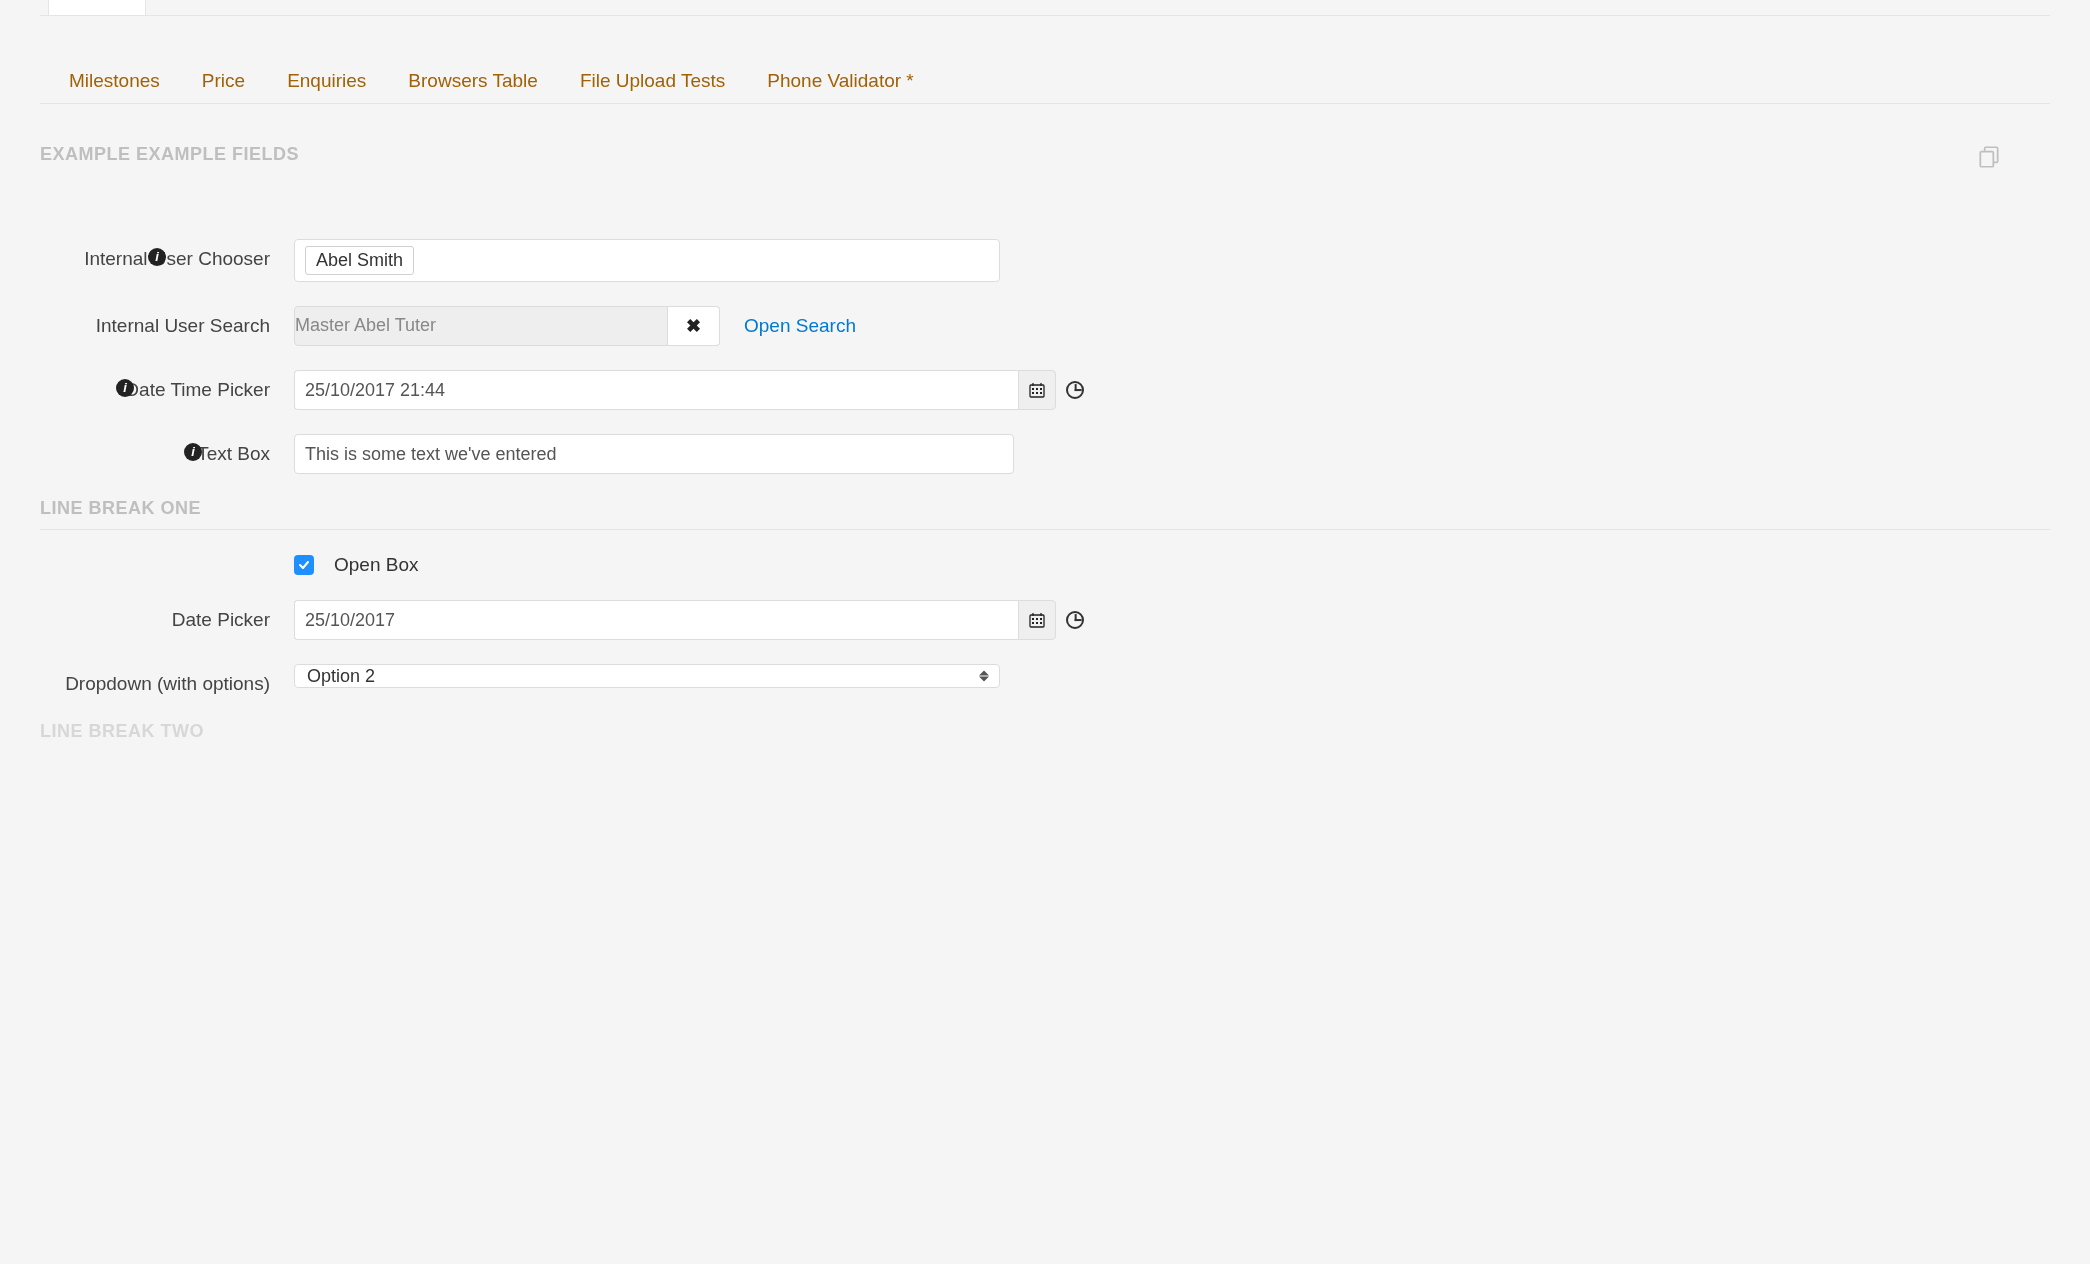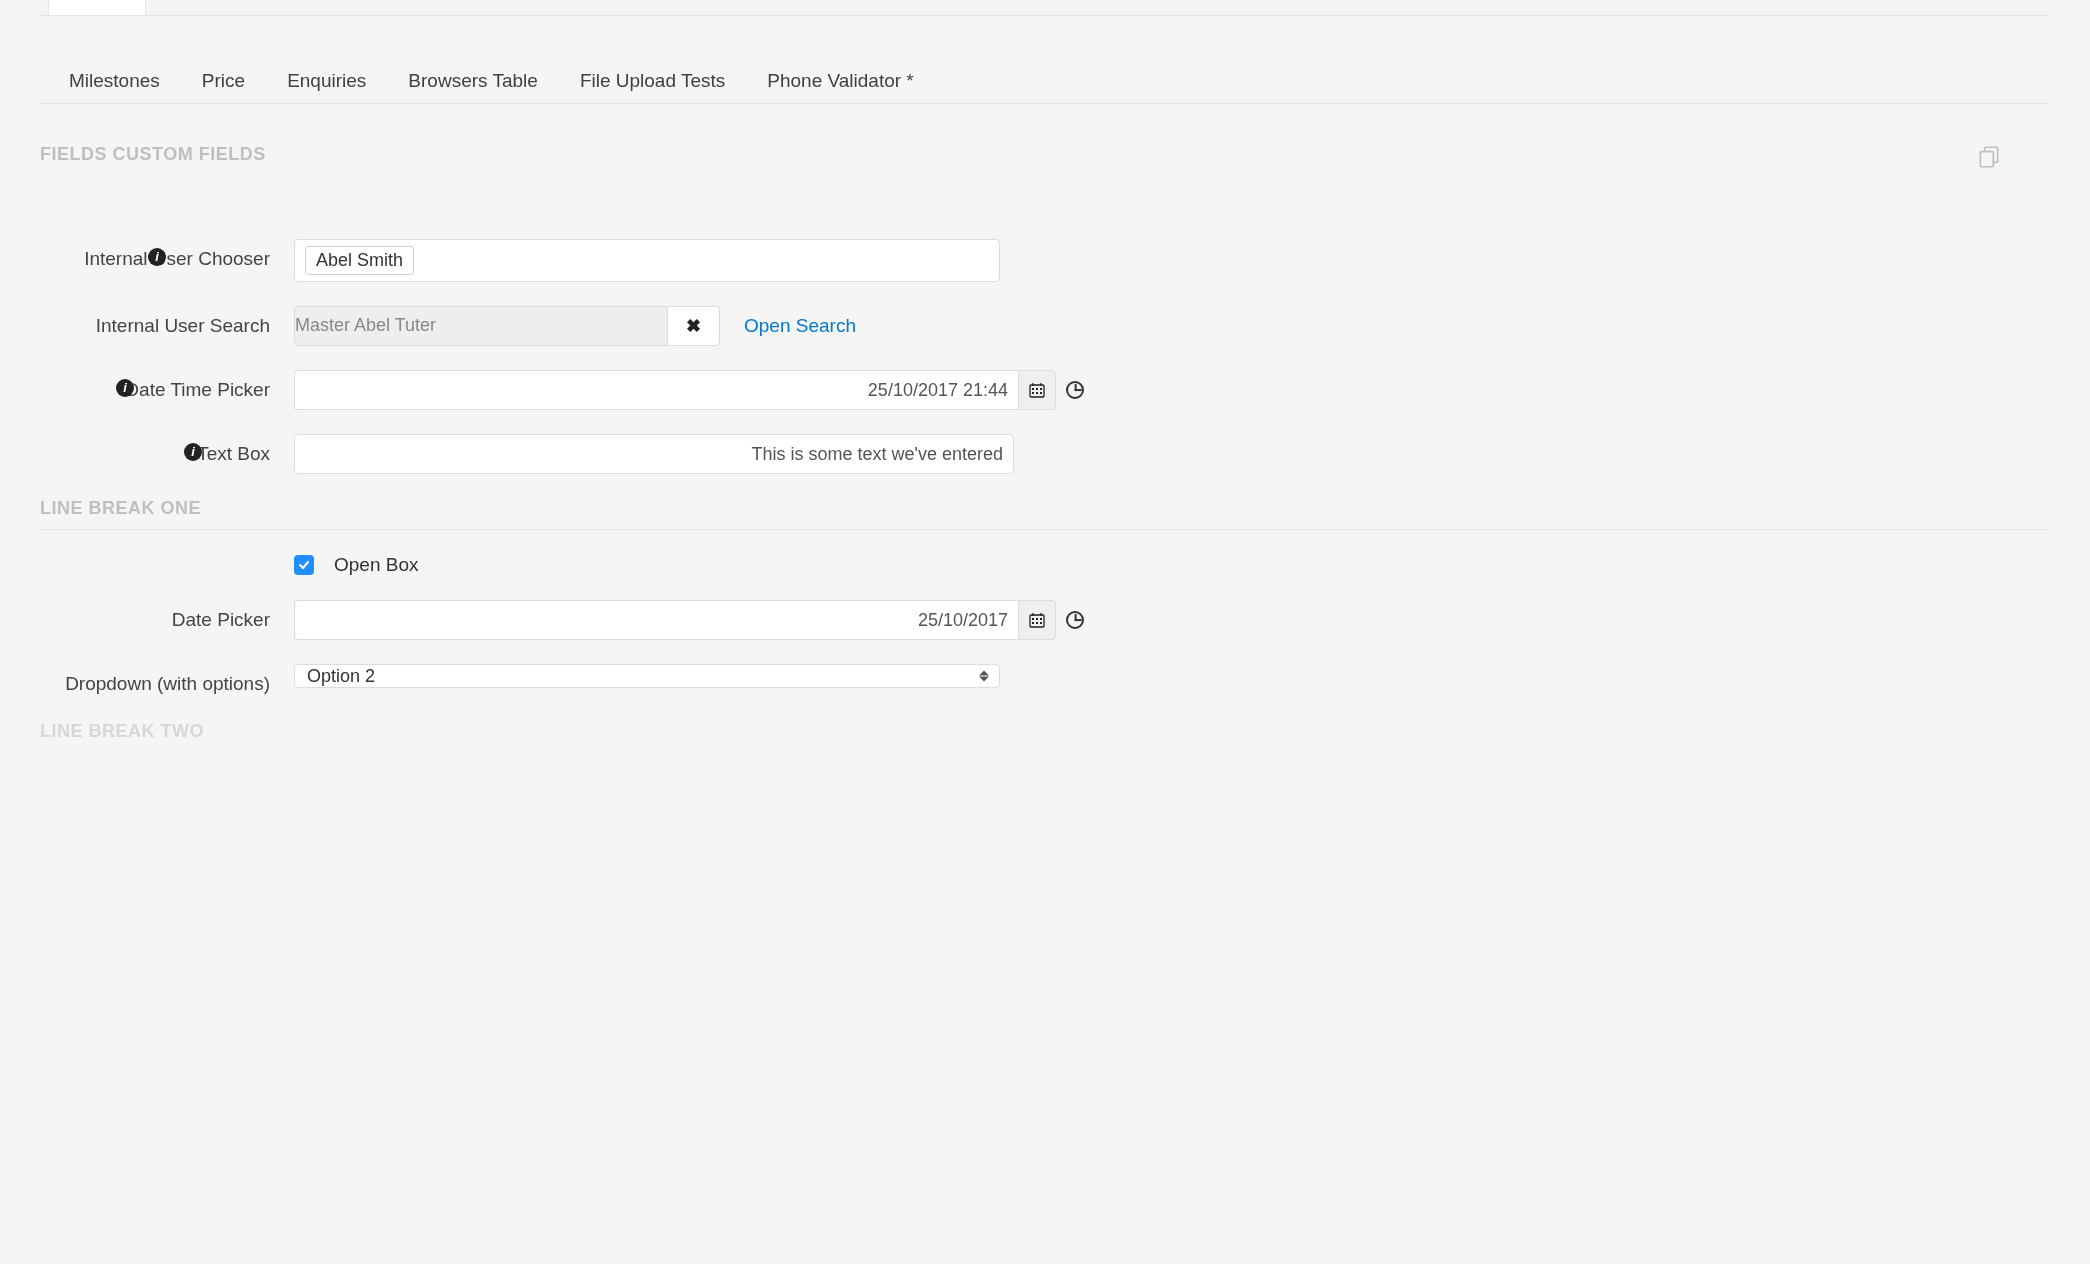--- a/index.html
+++ b/index.html
@@ -31,21 +31,21 @@
 }
 .tabs {
   display: flex;
   gap: 0;
   margin-top: 40px;
   border-bottom: 1px solid #e5e5e5;
   padding-left: 8px;
 }
 .tab {
   padding: 12px 20px;
-  color: #404040;
+  color: #a16207;
   cursor: pointer;
   font-size: 19px;
   border: 1px solid transparent;
   border-bottom: none;
   position: relative;
   top: 1px;
   background: transparent;
 }
 .tab.active {
   color: #333;
@@ -200,41 +200,40 @@
 .spinner { position: absolute; right: 10px; top: 50%; transform: translateY(-50%); display:flex; flex-direction:column; gap:1px;}
 .tri-up, .tri-down { width: 0; height: 0; border-left: 5px solid transparent; border-right: 5px solid transparent;}
 .tri-up { border-bottom: 5px solid #555;}
 .tri-down { border-top: 5px solid #555;}
 .check-row .control-col { align-items: center;}
 .check-label { color: #333; font-size: 19px;}
 input.raw {
   border: none; outline: none; background: transparent;
   font-size: 18px; color: #555; width: 100%;
   font-family: inherit;
-  text-align: right;
 }
 </style>
 </head>
 <body>
 
 <div class="tabbar-outer">
   <div class="top-stub"></div>
 
   <div class="tabs">
     <div class="tab">Milestones</div>
     <div class="tab">Price</div>
     <div class="tab">Enquiries</div>
     <div class="tab">Browsers Table</div>
     <div class="tab">File Upload Tests</div>
     <div class="tab">Phone Validator *</div>
   </div>
 
   <div class="body">
     <div class="section-title">
-      <span>FIELDS CUSTOM FIELDS</span>
+      <span>EXAMPLE EXAMPLE FIELDS</span>
       <span class="copy-icon">
         <svg width="26" height="26" viewBox="0 0 24 24" fill="none" stroke="#bfbfbf" stroke-width="1.6">
             <rect x="8" y="3" width="12" height="14" rx="1"></rect>
             <rect x="4" y="7" width="12" height="14" rx="1" fill="#f5f5f5"></rect>
           </svg>
       </span>
     </div>
 
     <div style="height:40px;"></div>
 

